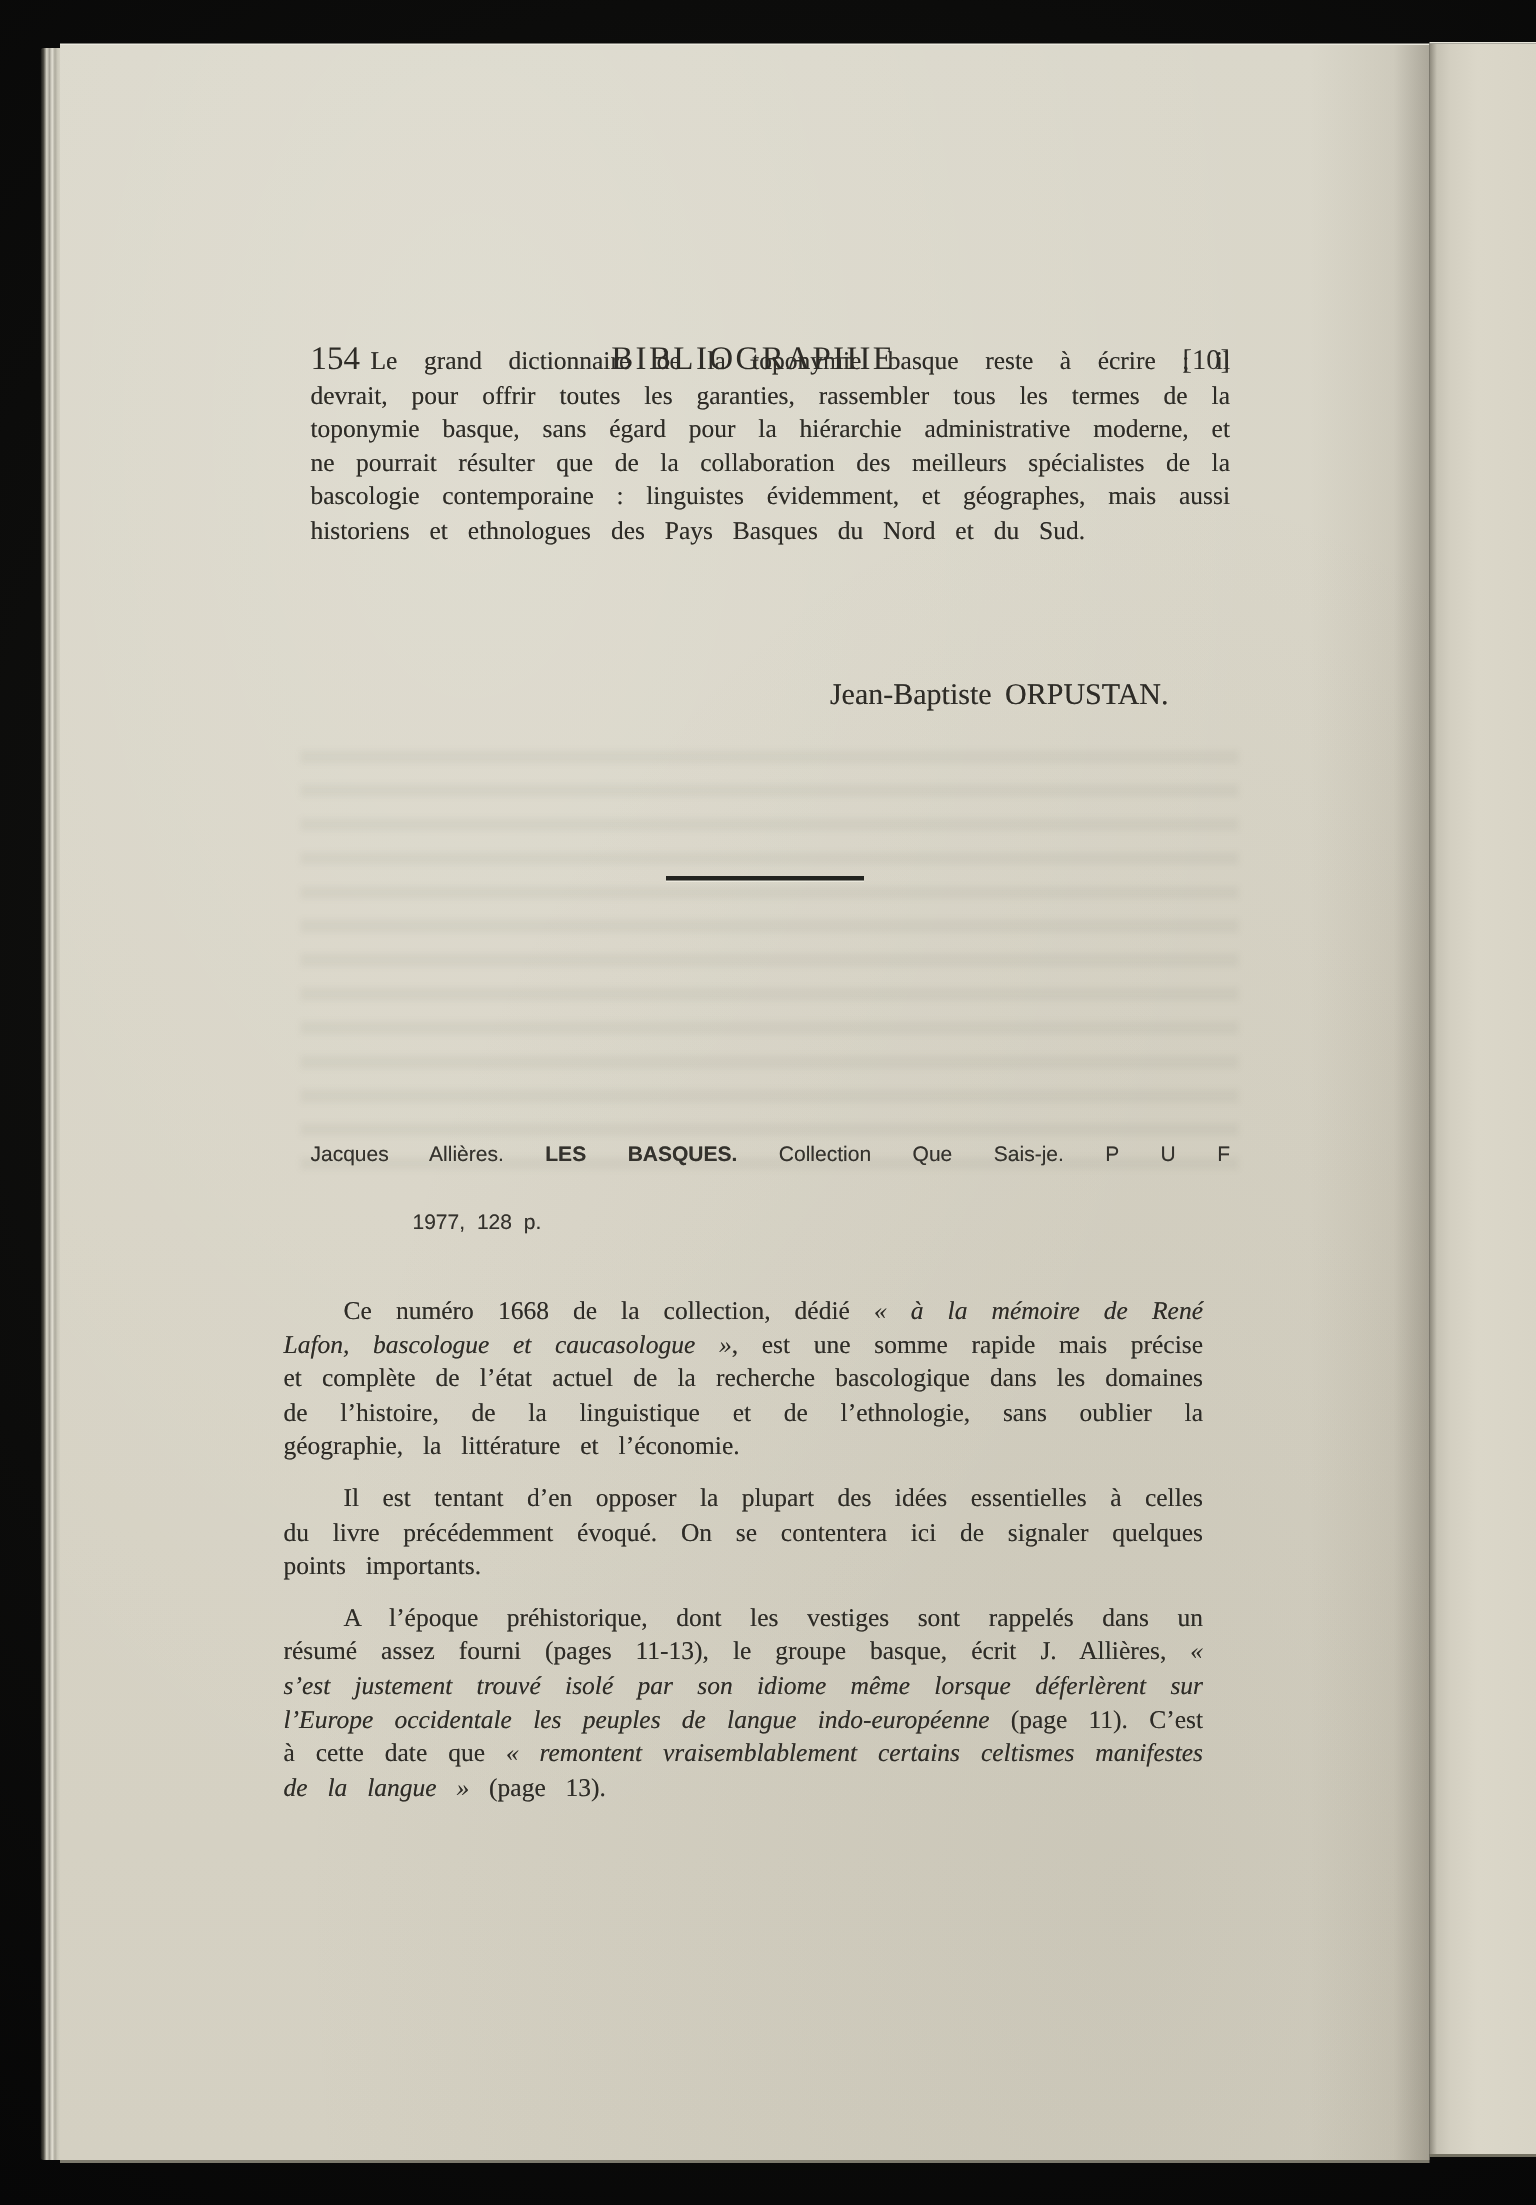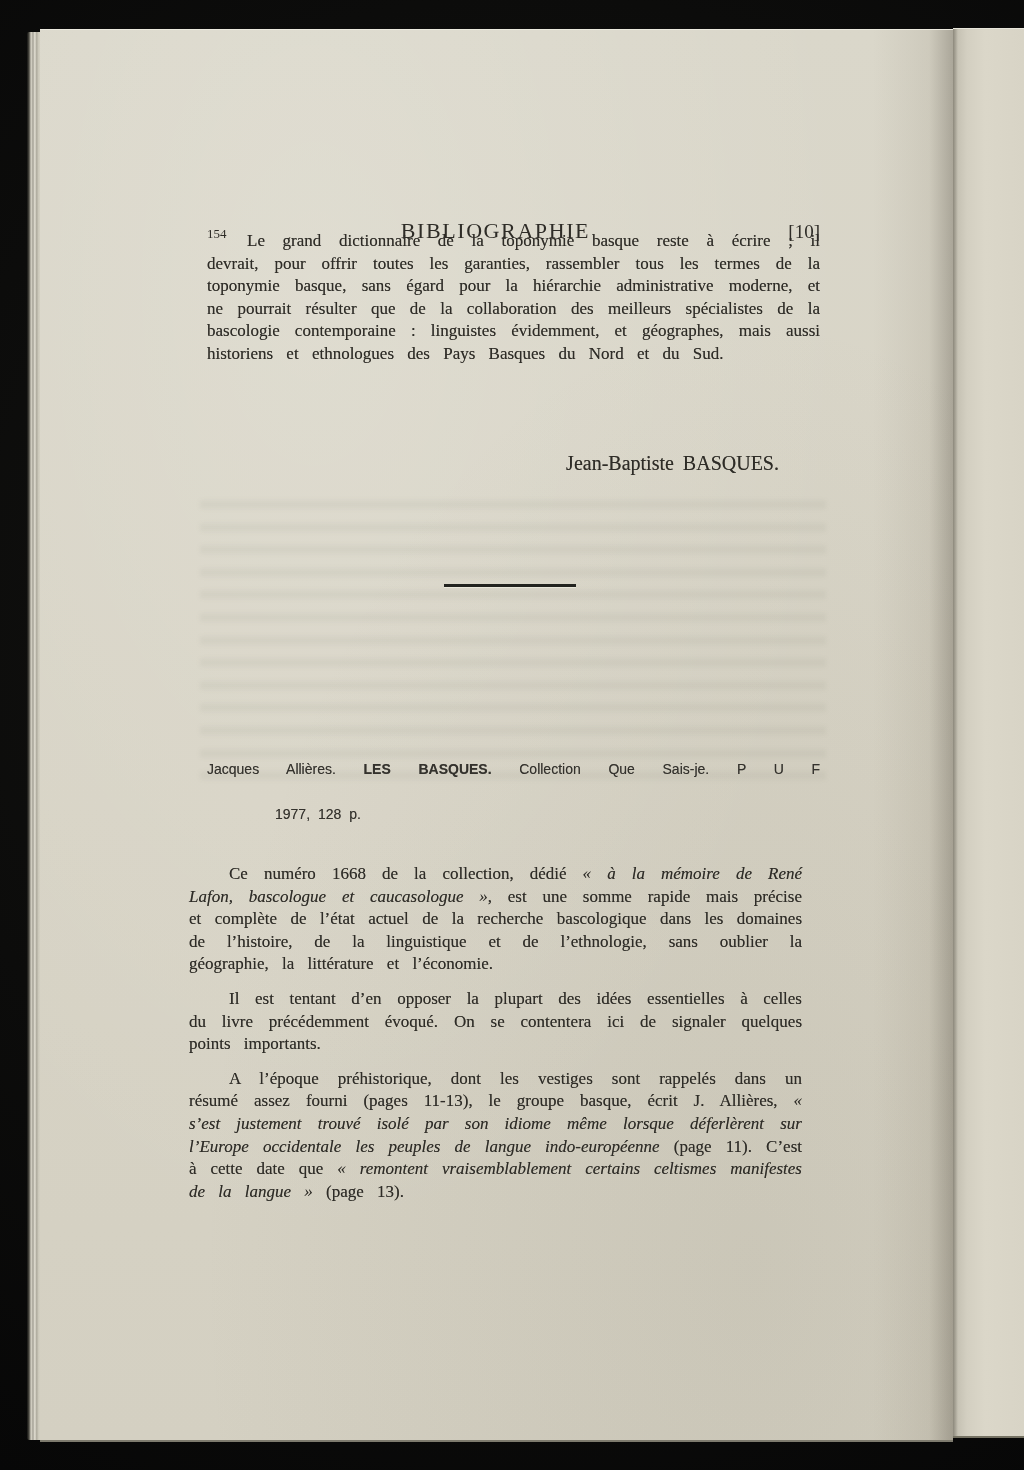--- a/index.html
+++ b/index.html
@@ -52,21 +52,21 @@
       rgba(104,108,90,0.00) 9px, rgba(104,108,90,0.00) 22.6px);
     filter:blur(2px);
     opacity:.55;
     pointer-events:none;
   }
   .running-header{
     position:absolute;left:167px;top:152px;width:613px;
     display:flex;justify-content:space-between;align-items:baseline;
     color:#2e2c27;
   }
-  .running-header .num{font-size:13px;margin-top:44px;}
+  .running-header .num{font-size:22px;margin-top:44px;}
   .running-header .title{font-size:22px;letter-spacing:1.6px;}
   .running-header .ref{font-size:19px;margin-left:24px;}
   .body-par{
     margin:0;
     font-size:17px;line-height:22.6px;color:#2e2c27;
     text-align:justify;text-indent:40px;word-spacing:9px;
     text-shadow:0 0 .4px rgba(46,44,39,.55);
   }
   .closing{position:absolute;left:167px;top:200px;width:613px;}
   .signature{
@@ -105,21 +105,21 @@
     <div class="ghost"></div>
 
     <div class="running-header">
       <span class="num">154</span>
       <span class="title">BIBLIOGRAPHIE</span>
       <span class="ref">[10]</span>
     </div>
 
     <p class="body-par closing"><span>Le grand dictionnaire de la toponymie basque reste à écrire ; il devrait, pour offrir toutes les garanties, rassembler tous les termes de la toponymie basque, sans égard pour la hiérarchie administrative moderne, et ne pourrait résulter que de la collaboration des meilleurs spécialistes de la bascologie contemporaine : linguistes évidemment, et géographes, mais aussi historiens et ethnologues des Pays Basques du Nord et du Sud.</span></p>
 
-    <div class="signature">Jean-Baptiste BASQUES.</div>
+    <div class="signature">Jean-Baptiste ORPUSTAN.</div>
 
     <div class="rule"></div>
 
     <div class="citation">
       <div class="cit-line1"><span>Jacques Allières. </span><span class="bd">LES BASQUES.</span><span> Collection Que Sais-je. P U F</span></div>
       <div class="cit-line2">1977, 128 p.</div>
     </div>
 
     <div class="review">
       <p class="body-par"><span>Ce numéro 1668 de la collection, dédié </span><span class="it">« à la mémoire de René Lafon, bascologue et caucasologue »</span><span>, est une somme rapide mais précise et complète de l’état actuel de la recherche bascologique dans les domaines de l’histoire, de la linguistique et de l’ethnologie, sans oublier la géographie, la littérature et l’économie.</span></p>

